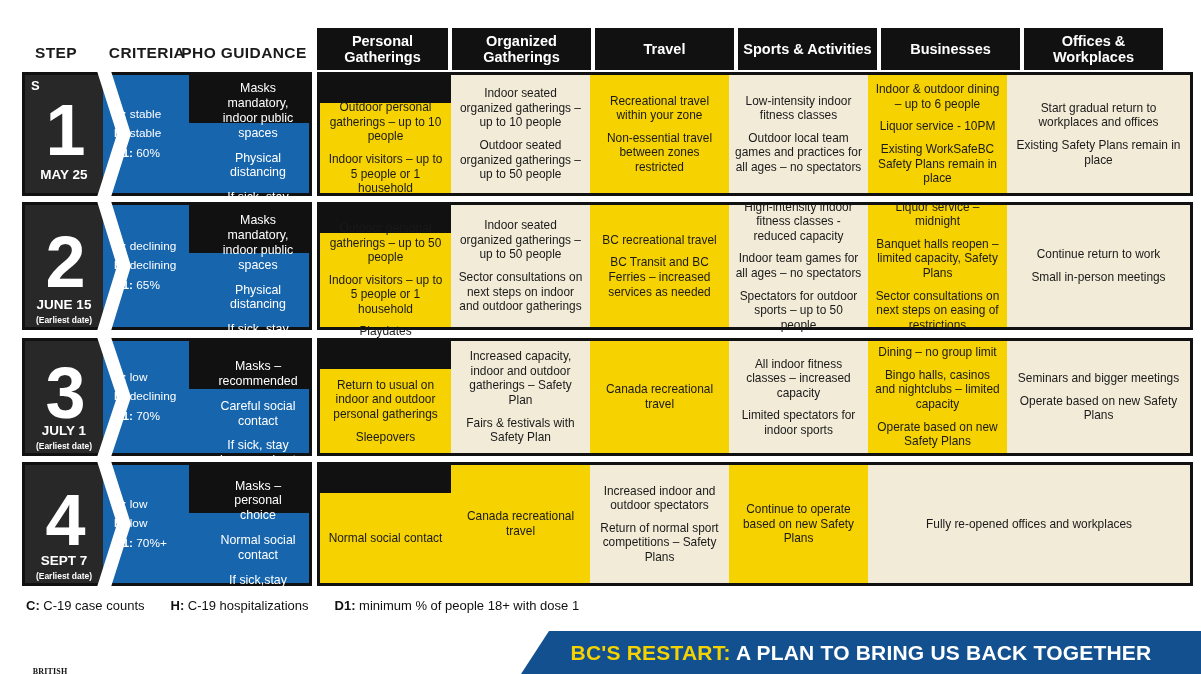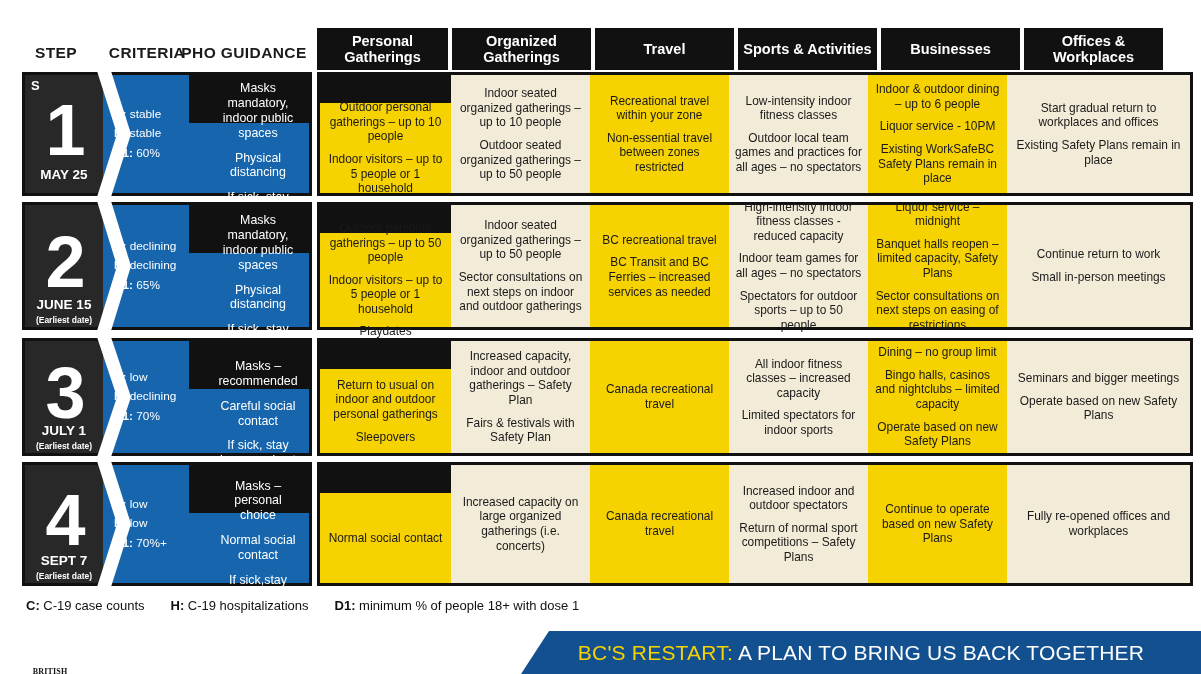--- a/index.html
+++ b/index.html
@@ -90,21 +90,21 @@
   
   .logo { position: absolute; left: 14px; top: 632px; width: 72px; height: 40px;
           display:flex; flex-direction:column; align-items:center;gap:36px; }
   .logo .wordmark { font-family: "Liberation Serif", serif; font-size: 8px; font-weight: bold;
           color: #111; line-height: 1.1; text-align:center; letter-spacing:.2px; }
   .logo .rule { width: 42px; height: 1px; background:#111; margin-top: 2px; }
 
   .banner { position: absolute; left: 521px; top: 631px; width: 680px; height: 43px;
             background: #12508f; clip-path: polygon(28px 0, 100% 0, 100% 100%, 0 100%);
             display:flex; align-items:center; justify-content:center; }
-  .banner .btxt { font-size: 21px; font-weight: normal; letter-spacing: .2px; color:#fff; }
+  .banner .btxt { font-size: 21px; font-weight: bold; letter-spacing: .2px; color:#fff; }
   .banner .btxt .hl { color: #f6d200; }
 </style>
 </head>
 <body>
 
 <div id="page">
 
   <div class="top-labels">
     <div class="top-label lbl-step">STEP</div>
     <div class="top-label lbl-criteria">CRITERIA</div>
@@ -286,23 +286,20 @@
           </svg>
           <div class="pho">
             <div class="pho-line">Masks – personal choice</div>
             <div class="pho-line">Normal social contact</div>
             <div class="pho-line">If sick,stay home and get tested</div>
           </div>
         </div>
         <div class="cells">
           <div class="cell w0 yellow">
             <div class="cl">Normal social contact</div>
-          </div>
-          <div class="cell w1 cream">
-            <div class="cl">Increased capacity on large organized gatherings (i.e. concerts)</div>
           </div>
           <div class="cell w2 yellow">
             <div class="cl">Canada recreational travel</div>
           </div>
           <div class="cell w3 cream">
             <div class="cl">Increased indoor and outdoor spectators</div>
             <div class="cl">Return of normal sport competitions – Safety Plans</div>
           </div>
           <div class="cell w4 yellow">
             <div class="cl">Continue to operate based on new Safety Plans</div>

